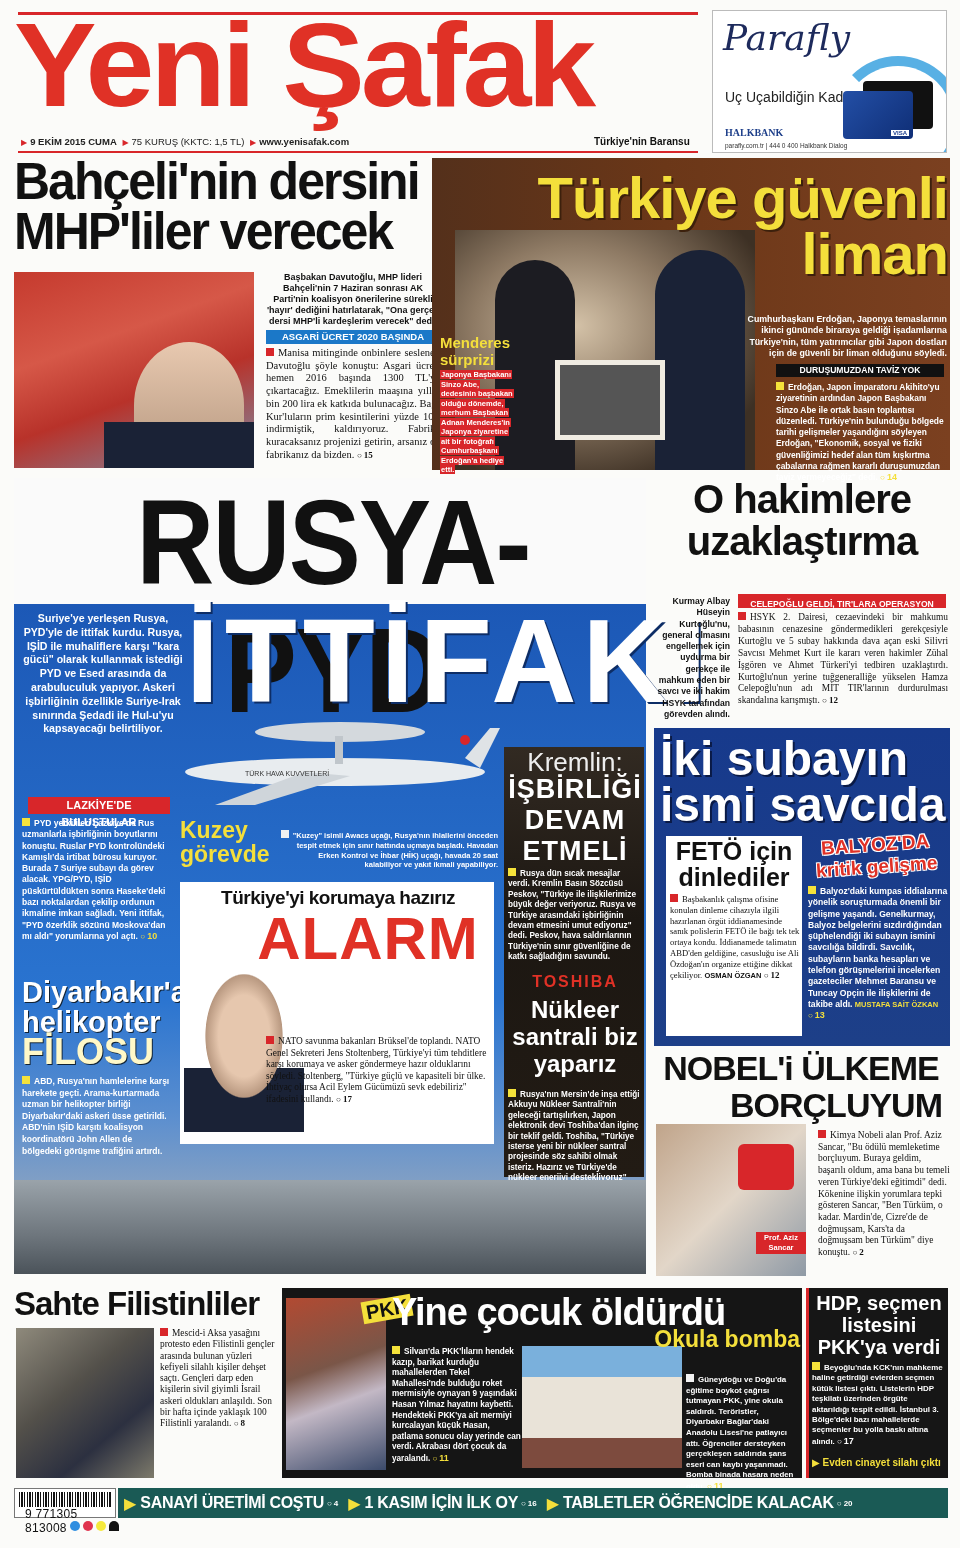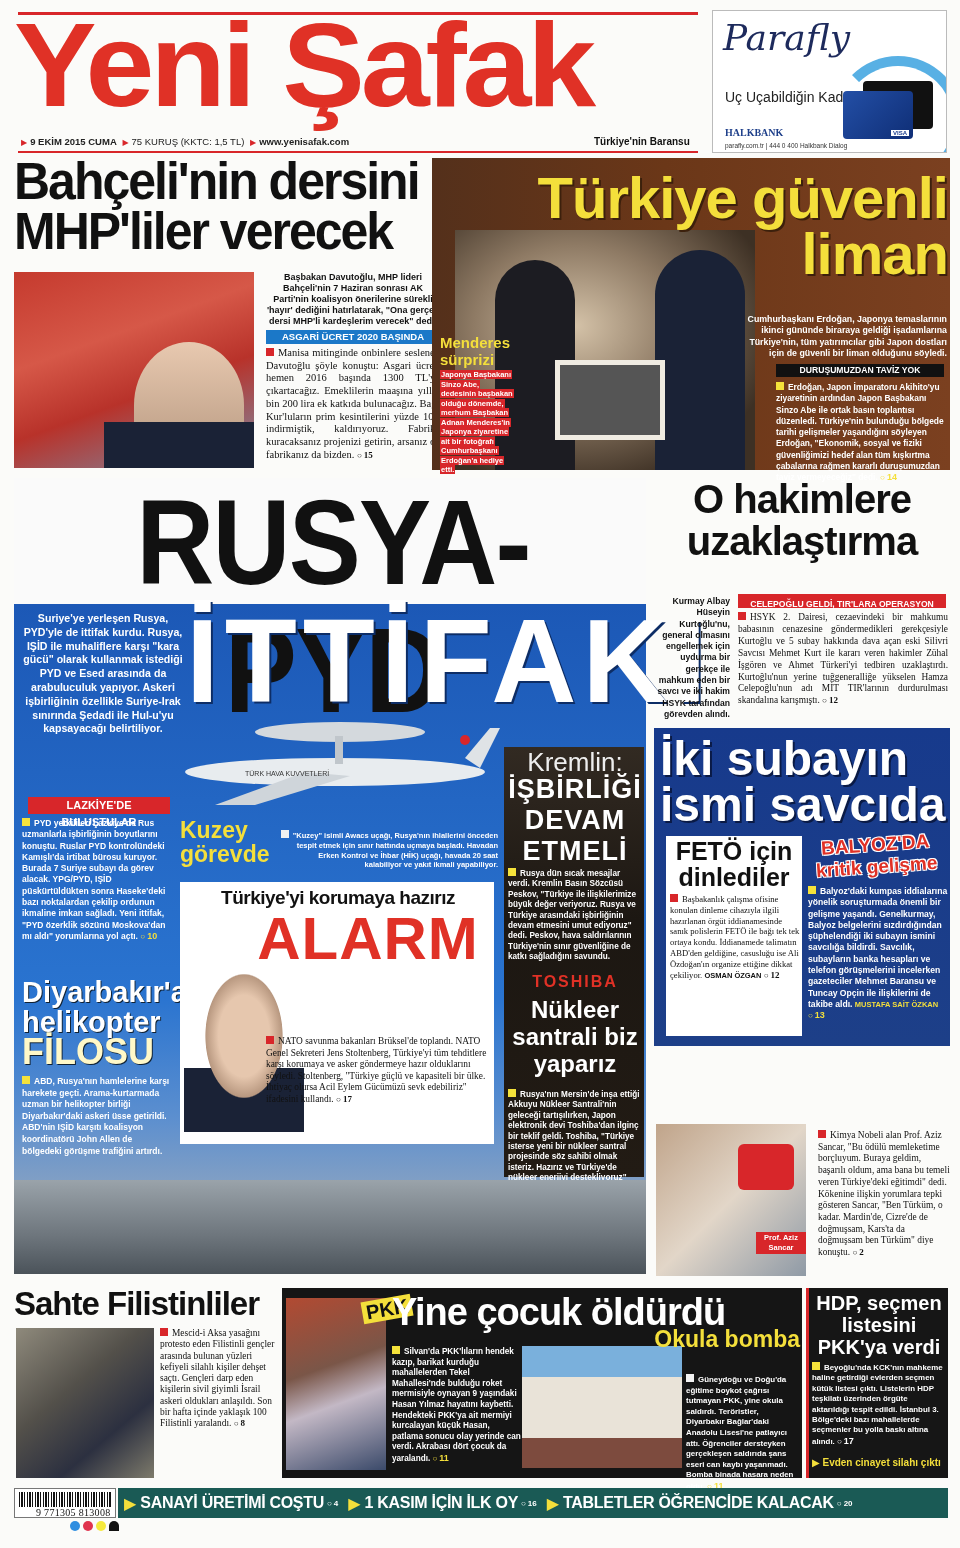--- a/index.html
+++ b/index.html
@@ -111,21 +111,21 @@
 #oku-h{left:628px;top:1326px;width:172px;font-size:23px;font-weight:900;color:#f4df3b;line-height:26px;text-align:right}
 #oku-body{left:686px;top:1374px;width:112px;font-size:7.9px;font-weight:bold;color:#fff;line-height:10.6px}
 
 #hdp{left:806px;top:1288px;width:142px;height:190px;background:#161616;border-left:3px solid #d8262a}
 #hdp-h{left:812px;top:1292px;width:134px;font-size:20px;font-weight:900;color:#fff;line-height:22px;text-align:center}
 #hdp-body{left:812px;top:1362px;width:134px;font-size:7.9px;font-weight:bold;color:#fff;line-height:10.4px}
 #hdp-link{left:812px;top:1457px;width:134px;font-size:10px;font-weight:bold;color:#f4df3b}
 
 #barcode{left:14px;top:1488px;width:102px;height:30px;background:#fff;border:1px solid #777}
 #barcode .bars{position:absolute;left:4px;top:3px;width:92px;height:15px;background:repeating-linear-gradient(90deg,#111 0 1px,#fff 1px 2px,#111 2px 4px,#fff 4px 5px,#111 5px 6px,#fff 6px 8px)}
-#barcode .num{position:absolute;left:21px;top:18px;font-size:10px;font-family:Liberation Serif, serif;letter-spacing:.3px}
+#barcode .num{position:absolute;left:10px;top:18px;font-size:12px;font-family:Liberation Sans, sans-serif;letter-spacing:.3px}
 #ticker{left:118px;top:1488px;width:830px;height:30px;background:#1a5a55;color:#fff;display:flex;align-items:center;white-space:nowrap}
 #ticker .item{display:flex;align-items:center;margin-left:6px}
 #ticker .tri{color:#f4df3b;font-size:16px;margin-right:4px}
 #ticker .t{font-size:16px;font-weight:900;letter-spacing:-.3px}
 #ticker .p{font-size:8px;margin:0 4px 0 3px;align-self:flex-end;padding-bottom:5px}
 #dots{left:70px;top:1521px;display:flex;gap:3px}
 #dots span{width:10px;height:10px;border-radius:50%}
 </style>
 </head>
 <body>
@@ -225,21 +225,21 @@
 <div id="iki-h" class="abs">İki subayın ismi savcıda</div>
 <div id="feto-box" class="abs"></div>
 <div id="feto-h" class="abs">FETÖ için dinlediler</div>
 <div id="feto-body" class="abs serif"><span class="sq red"></span><span>Başbakanlık çalışma ofisine konulan dinleme cihazıyla ilgili hazırlanan örgüt iddianamesinde sanık polislerin FETÖ ile bağı tek tek ortaya kondu. İddianamede talimatın ABD'den geldiğine, casusluğu ise Ali Özdoğan'ın organize ettiğine dikkat çekiliyor.</span> <b style="font-family:'Liberation Sans',sans-serif;font-size:7.5px">OSMAN ÖZGAN</b> <span class="ref">12</span></div>
 <div id="bal-h" class="abs">
     <div>BALYOZ'DA</div>
     <div>kritik gelişme</div>
   </div>
 <div id="bal-body" class="abs"><span class="sq yel"></span><span>Balyoz'daki kumpas iddialarına yönelik soruşturmada önemli bir gelişme yaşandı. Genelkurmay, Balyoz belgelerini sızdırdığından şüphelendiği iki subayın ismini savcılığa bildirdi. Savcılık, subayların banka hesapları ve telefon görüşmelerini incelerken gazeteciler Mehmet Baransu ve Tuncay Opçin ile ilişkilerini de takibe aldı.</span> <span class="by">MUSTAFA SAİT ÖZKAN</span> <span class="ref" style="color:#f4df3b">13</span></div>
 
-<div id="nob-h" class="abs"></div>
+<div id="nob-h" class="abs"><span>NOBEL'i ÜLKEME</span><span class="l2">BORÇLUYUM</span></div>
 <div id="nob-img" class="abs">
     <div class="flag"></div>
     <div class="cap">Prof. Aziz Sancar</div>
   </div>
 <div id="nob-body" class="abs serif"><span class="sq red"></span><span>Kimya Nobeli alan Prof. Aziz Sancar, "Bu ödülü memleketime borçluyum. Buraya geldim, başarılı oldum, ama bana bu temeli veren Türkiye'deki eğitimdi" dedi. Kökenine ilişkin yorumlara tepki gösteren Sancar, "Ben Türküm, o kadar. Mardin'de, Cizre'de de doğmuşsam, Kars'ta da doğmuşsam ben Türküm" diye konuştu.</span> <span class="ref">2</span></div>
 
 <div id="sah-h" class="abs">Sahte Filistinliler</div>
 <div id="sah-img" class="abs"></div>
 <div id="sah-body" class="abs serif"><span class="sq red"></span><span>Mescid-i Aksa yasağını protesto eden Filistinli gençler arasında bulunan yüzleri kefiyeli silahlı kişiler dehşet saçtı. Gençleri darp eden kişilerin sivil giyimli İsrail askeri oldukları anlaşıldı. Son bir hafta içinde yaklaşık 100 Filistinli yaralandı.</span> <span class="ref">8</span></div>
 

